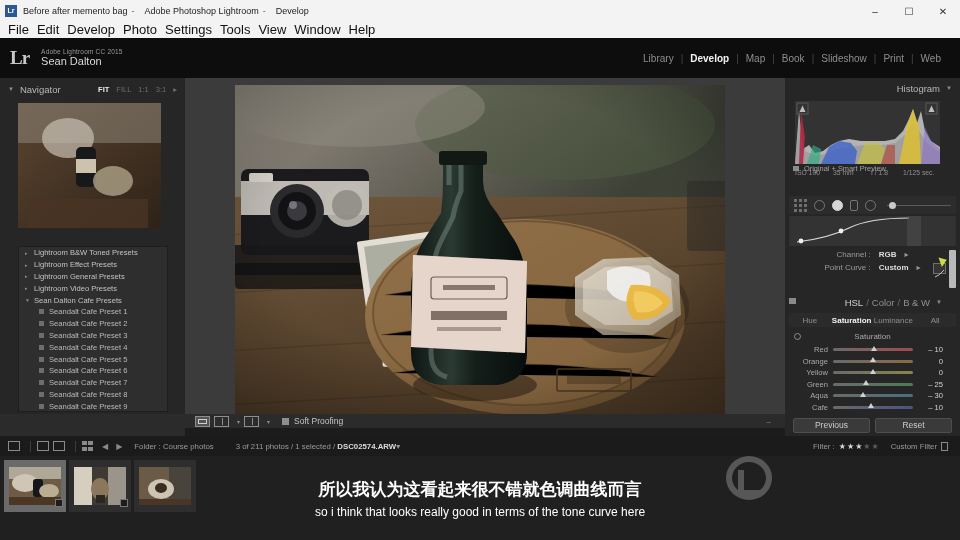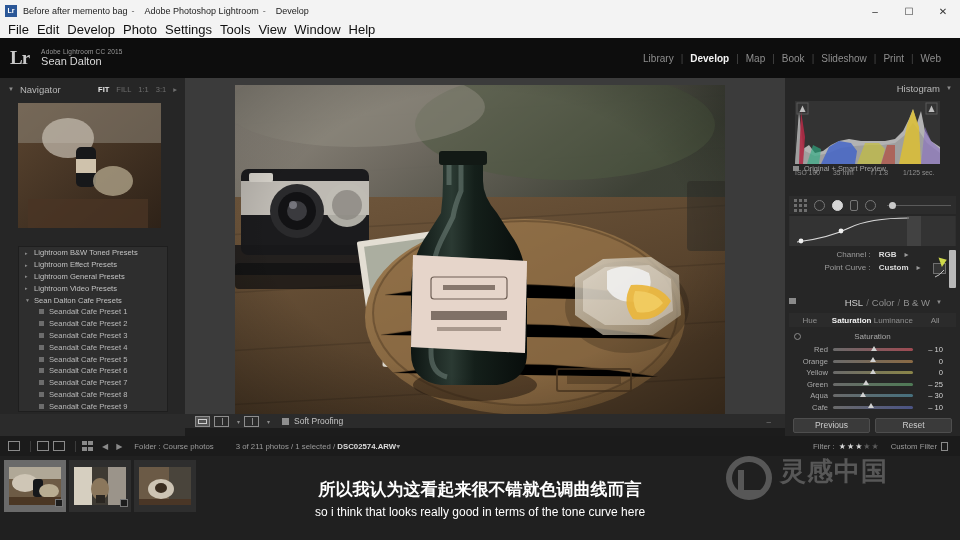--- a/index.html
+++ b/index.html
@@ -692,19 +692,18 @@
             <ellipse cx="22" cy="21" rx="6" ry="5" fill="#3a2d20"></ellipse>
             <rect y="32" width="52" height="6" fill="#4a3626"></rect>
           </svg>
         </div>
       </div>
     </div>
   </div>
 
   <div class="watermark">
     <div class="wm-logo"></div>
-    <div class="wm-cn">灵感中国</div>
   </div>
 
   <div class="sub-cn">所以我认为这看起来很不错就色调曲线而言</div>
   <div class="sub-en">so i think that looks really good in terms of the tone curve here</div>
 
 </div>
 
 </body></html>

